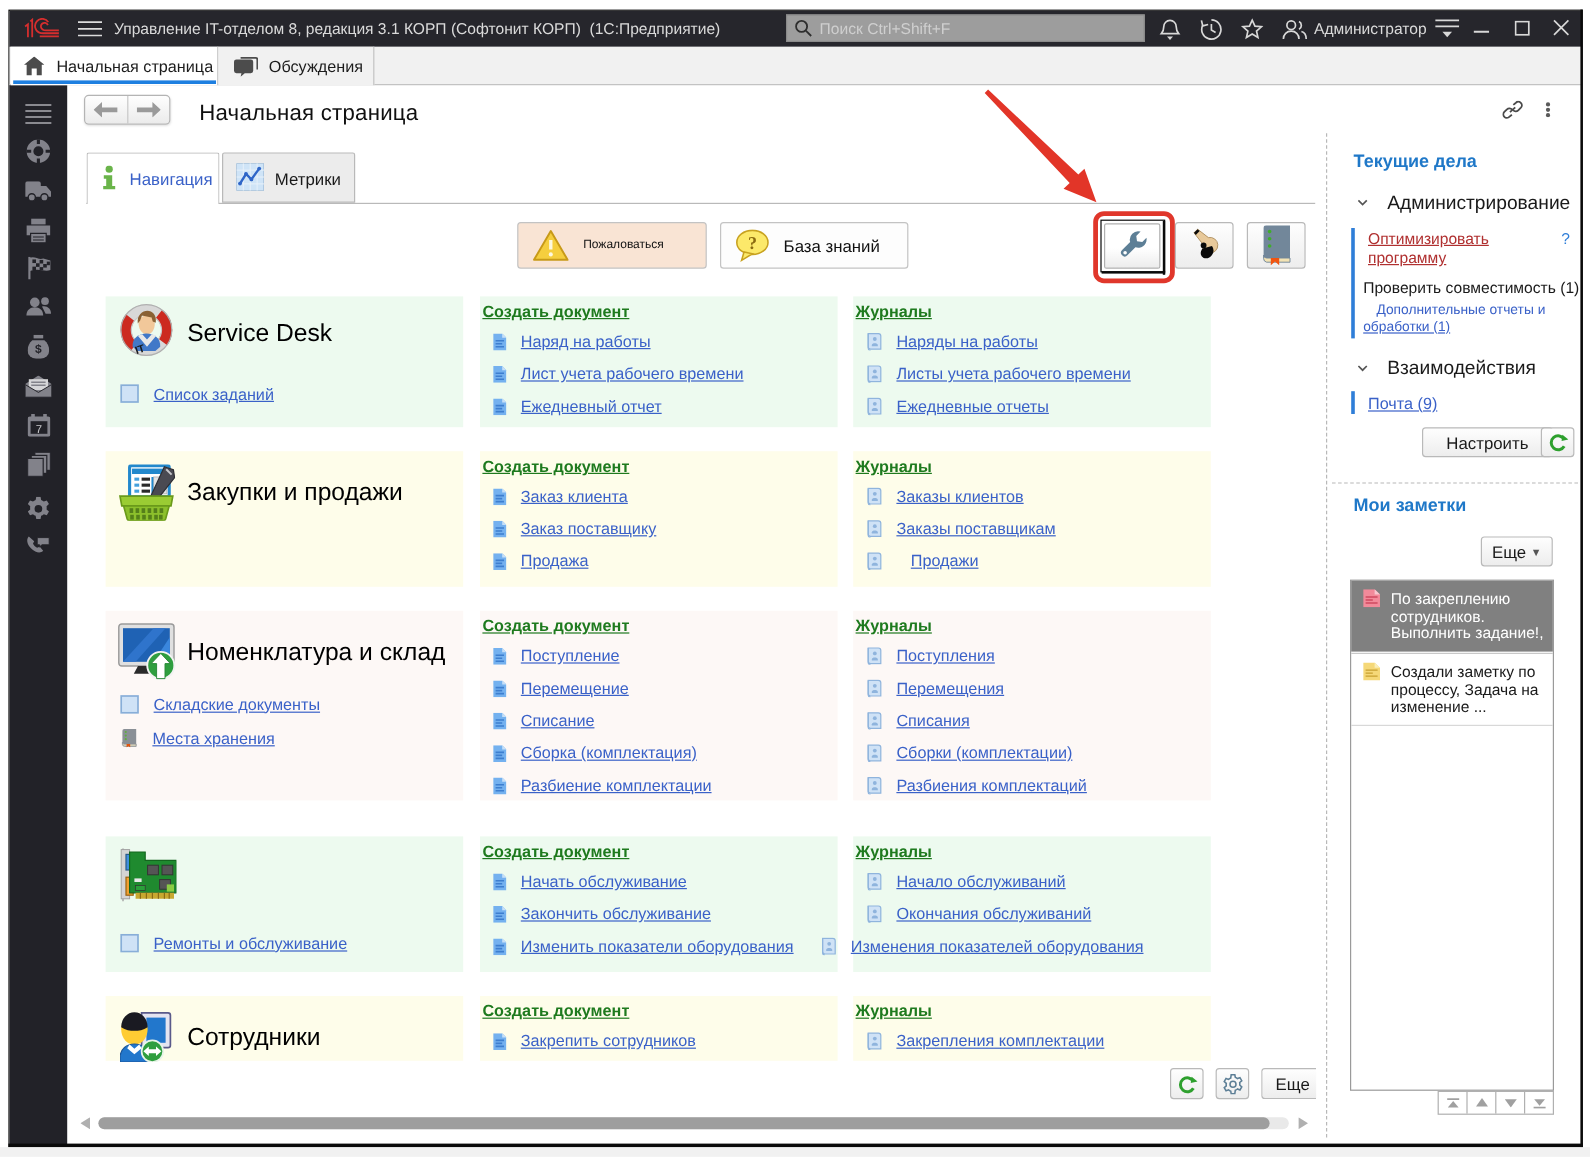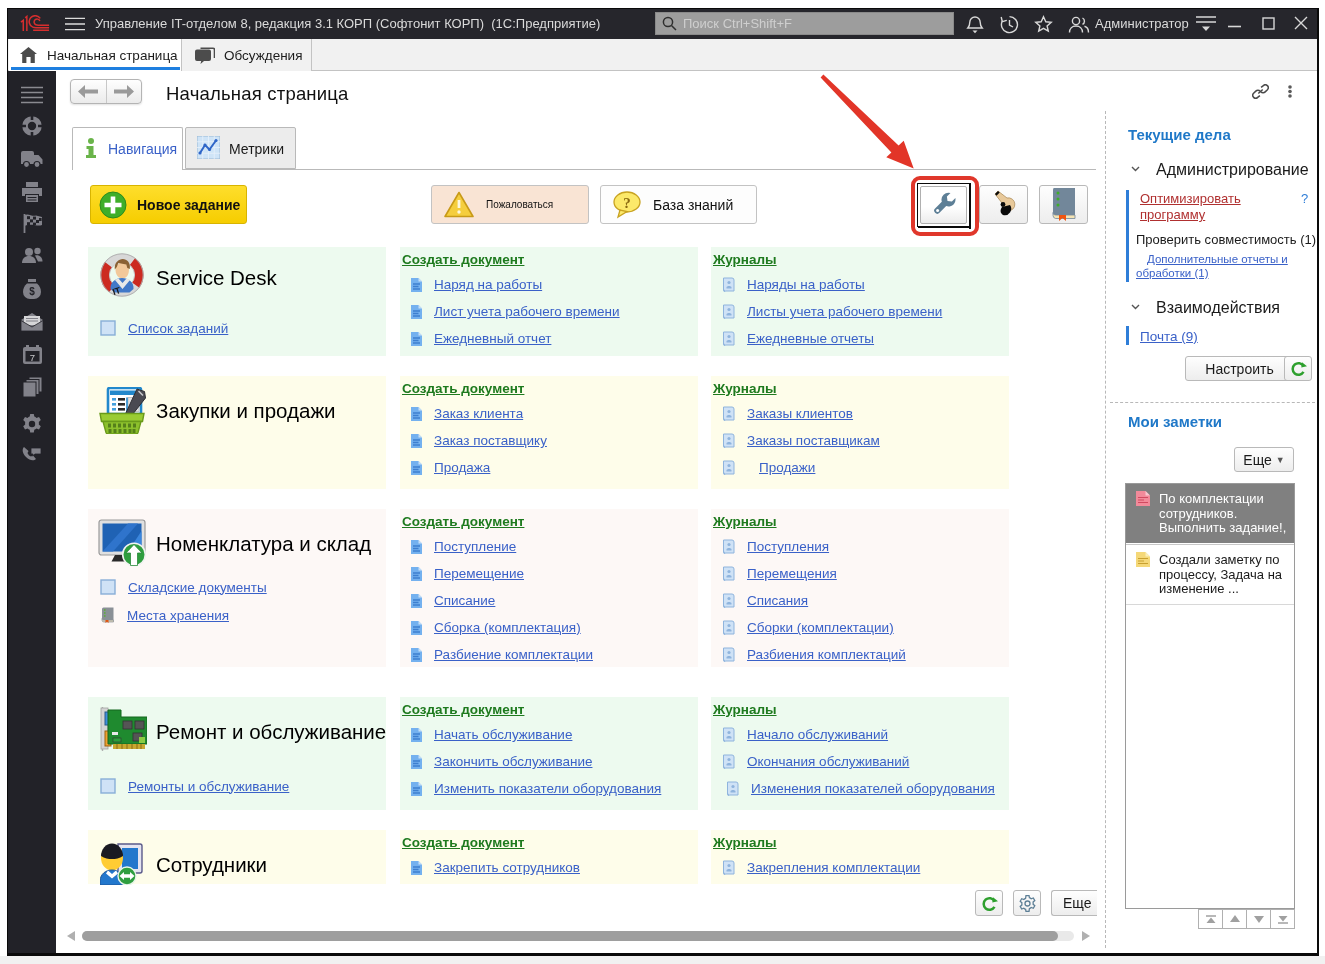--- a/index.html
+++ b/index.html
@@ -225,27 +225,20 @@
       <path d="M3 17 L8 9 12.5 13.5 19 4.5" fill="none" stroke="#2f66c8" stroke-width="2"></path>
       <g fill="#2f66c8">
         <circle cx="3" cy="17" r="1.6"></circle>
         <circle cx="8" cy="9" r="1.6"></circle>
         <circle cx="12.5" cy="13.5" r="1.6"></circle>
         <circle cx="19" cy="4.5" r="1.6"></circle>
       </g>
     </svg>
 <div class="abs" style="left:229px;top:141px;font-size:14px;color:#1a1a1a">Метрики</div>
 
-<div class="abs" style="left:90px;top:185px;width:157px;height:39px;background:linear-gradient(#fede2c,#f6cd00);border:1px solid #d8b400;border-radius:3px;display:flex;align-items:center">
- <svg style="margin-left:8px" width="28" height="28" viewBox="0 0 28 28">
-        <circle cx="14" cy="14" r="13" fill="#3fae29" stroke="#2c8c1c" stroke-width="1"></circle>
-        <path d="M11.7 5.5 h4.6 V11.7 H22.5 v4.6 H16.3 V22.5 h-4.6 V16.3 H5.5 v-4.6 H11.7z" fill="#fff"></path>
-      </svg>
- <span style="margin-left:10px;font-size:14px;font-weight:bold;color:#111">Новое задание</span>
-</div>
 <div class="abs" style="left:431px;top:185px;width:158px;height:39px;background:#f9e4d4;border:1px solid #c3c3c3;border-radius:3px;display:flex;align-items:center">
  <svg style="margin-left:12px" width="30" height="27" viewBox="0 0 30 27">
         <path d="M15 1.5 L29 25.5 H1z" fill="#f5ce3e" stroke="#c89a18" stroke-width="1.6" stroke-linejoin="round"></path>
         <path d="M15 9 v8" stroke="#fdf8e0" stroke-width="2.8"></path>
         <circle cx="15" cy="21" r="1.7" fill="#fdf8e0"></circle>
       </svg>
  <span style="margin-left:12px;font-size:10px;color:#111">Пожаловаться</span>
 </div>
 <div class="abs" style="left:600px;top:185px;width:157px;height:39px;background:#fdfdfd;border:1px solid #c3c3c3;border-radius:3px;display:flex;align-items:center">
  <svg style="margin-left:12px" width="30" height="28" viewBox="0 0 30 28">
@@ -617,21 +610,20 @@
         </g>
 <rect x="13" y="26" width="6" height="3" fill="#e8e8e8"></rect>
 <rect x="14" y="32" width="8" height="4" fill="#2aa03a" stroke="#333" stroke-width=".6"></rect>
 <rect x="40" y="31" width="6" height="6" fill="#8acc44"></rect>
 <path d="M14 38 h32 v5 h-32z" fill="#c8a830"></path>
 <g stroke="#8a6a14" stroke-width="1">
           <path d="M18 38 v5 M23 38 v5 M28 38 v5 M33 38 v5 M38 38 v5 M42 38 v5"></path>
         </g>
 </svg>
     </div>
-<div class="sect" style="left:156px;top:720px">Ремонт и обслуживание</div>
 <div class="lrow" style="left:100px;top:778px">
       <svg width="16" height="16" viewBox="0 0 16 16">
         <rect x="1" y="1" width="14" height="14" fill="#cfe2f6" stroke="#88aed8" stroke-width="1.4"></rect>
       </svg>
       <a class="lk" style="margin-left:12px">Ремонты и обслуживание</a>
     </div>
 <div class="ghdr" style="left:402px;top:702px">Создать документ</div>
 <div class="lrow" style="left:411px;top:727px">
       <svg width="11" height="14" viewBox="0 0 11 14">
         <path d="M0 0 H7.5 L11 3.5 V14 H0z" fill="#74b1ef"></path>
@@ -674,21 +666,21 @@
     </div>
 <div class="lrow" style="left:722px;top:754px">
       <svg width="13" height="15" viewBox="0 0 13 15">
         <path d="M1.5 1 H10 a2 2 0 0 1 2 2 V14 H3.5 a2 2 0 0 1 -2-2z" fill="#cfe2f6" stroke="#8fb4dd" stroke-width="1"></path>
         <path d="M1.5 1 V13 a2 2 0 0 0 2 2" fill="none" stroke="#8fb4dd" stroke-width="1"></path>
         <circle cx="7" cy="5.5" r="1.6" fill="#8fb4dd"></circle>
         <path d="M4.5 10.5 c0-2 5-2 5 0 v1 h-5z" fill="#8fb4dd"></path>
       </svg>
       <a class="lk" style="margin-left:12px">Окончания обслуживаний</a>
     </div>
-<div class="lrow" style="left:726px;top:781px">
+<div class="lrow" style="left:684px;top:781px">
       <svg width="13" height="15" viewBox="0 0 13 15">
         <path d="M1.5 1 H10 a2 2 0 0 1 2 2 V14 H3.5 a2 2 0 0 1 -2-2z" fill="#cfe2f6" stroke="#8fb4dd" stroke-width="1"></path>
         <path d="M1.5 1 V13 a2 2 0 0 0 2 2" fill="none" stroke="#8fb4dd" stroke-width="1"></path>
         <circle cx="7" cy="5.5" r="1.6" fill="#8fb4dd"></circle>
         <path d="M4.5 10.5 c0-2 5-2 5 0 v1 h-5z" fill="#8fb4dd"></path>
       </svg>
       <a class="lk" style="margin-left:12px">Изменения показателей оборудования</a>
     </div>
 <div class="abs y" style="left:88px;top:830px;width:298px;height:54px"></div>
 <div class="abs y" style="left:400px;top:830px;width:298px;height:54px"></div>
@@ -752,21 +744,21 @@
 <div class="dash-v" style="left:1105px;top:111px;height:837px"></div>
 <div class="bluehdr" style="left:1128px;top:126px">Текущие дела</div>
 <svg class="abs" style="left:1131px;top:166px" width="9" height="6" viewBox="0 0 9 6">
       <path d="M1 1 L4.5 4.5 8 1" fill="none" stroke="#555" stroke-width="1.4"></path>
     </svg>
 <div class="abs" style="left:1156px;top:161px;font-size:16px;color:#1a1a1a">Администрирование</div>
 <div class="abs" style="left:1126px;top:190px;width:3px;height:92px;background:#2f7ed8"></div>
 <div class="abs" style="left:1140px;top:191px;width:150px;font-size:13px;line-height:16px;color:#b03030;text-decoration:underline">Оптимизировать программу</div>
 <div class="abs" style="left:1301px;top:191px;font-size:13px;color:#2f7ed8">?</div>
 <div class="abs" style="left:1136px;top:232px;font-size:13px;color:#1a1a1a;white-space:nowrap">Проверить совместимость (1)</div>
-<div class="abs" style="left:1147px;top:253px;font-size:11.5px;color:#3a61c8;text-decoration:underline;white-space:nowrap">Дополнительные отчеты и</div>
+<div class="abs" style="left:1147px;top:253px;font-size:11.5px;color:#3a61c8;white-space:nowrap">Дополнительные отчеты и</div>
 <div class="abs" style="left:1136px;top:267px;font-size:11.5px;color:#3a61c8;text-decoration:underline;white-space:nowrap">обработки (1)</div>
 <svg class="abs" style="left:1131px;top:304px" width="9" height="6" viewBox="0 0 9 6">
       <path d="M1 1 L4.5 4.5 8 1" fill="none" stroke="#555" stroke-width="1.4"></path>
     </svg>
 <div class="abs" style="left:1156px;top:299px;font-size:16px;color:#1a1a1a">Взаимодействия</div>
 <div class="abs" style="left:1126px;top:326px;width:3px;height:19px;background:#2f7ed8"></div>
 <div class="abs" style="left:1140px;top:329px;font-size:13.5px;color:#3a61c8;text-decoration:underline">Почта (9)</div>
 <div class="btn" style="left:1185px;top:356px;width:109px;height:25px">Настроить</div>
 <div class="btn" style="left:1284px;top:356px;width:28px;height:25px"></div>
 <svg class="abs" style="left:1290px;top:360px" width="17" height="17" viewBox="0 0 17 17">
@@ -779,21 +771,21 @@
 
 <div class="abs" style="left:1125px;top:483px;width:170px;height:426px;background:#fff;border:1px solid #9a9a9a"></div>
 <div class="abs" style="left:1126px;top:484px;width:168px;height:59px;background:#808080"></div>
 <svg class="abs" style="left:1136px;top:491px" width="14" height="15" viewBox="0 0 14 15">
       <path d="M0 0 H9.5 L14 4.5 V15 H0z" fill="#f28a9a"></path>
       <path d="M9.5 0 L14 4.5 H9.5z" fill="#f8c8d0"></path>
       <g stroke="#d04a60" stroke-width="1.1">
         <path d="M2 6.5 H12 M2 9 H8 M2 11.5 H12"></path>
       </g>
     </svg>
-<div class="abs note-t white" style="left:1159px;top:492px;width:132px;color:#fff">По комплектации сотрудников. Выполнить задание!,</div>
+<div class="abs note-t white" style="left:1159px;top:492px;width:132px;color:#fff">По закреплению сотрудников. Выполнить задание!,</div>
 <div class="abs" style="left:1126px;top:544px;width:168px;height:1px;background:#c8c8c8"></div>
 <svg class="abs" style="left:1136px;top:552px" width="14" height="15" viewBox="0 0 14 15">
       <path d="M0 0 H9.5 L14 4.5 V15 H0z" fill="#f5d878"></path>
       <path d="M9.5 0 L14 4.5 H9.5z" fill="#faeeb8"></path>
       <g stroke="#c8a030" stroke-width="1.1">
         <path d="M2 6.5 H12 M2 9 H8 M2 11.5 H12"></path>
       </g>
     </svg>
 <div class="abs note-t" style="left:1159px;top:553px;width:136px;color:#1a1a1a">Создали заметку по процессу, Задача на изменение ...</div>
 <div class="abs" style="left:1126px;top:604px;width:168px;height:1px;background:#d8d8d8"></div>

